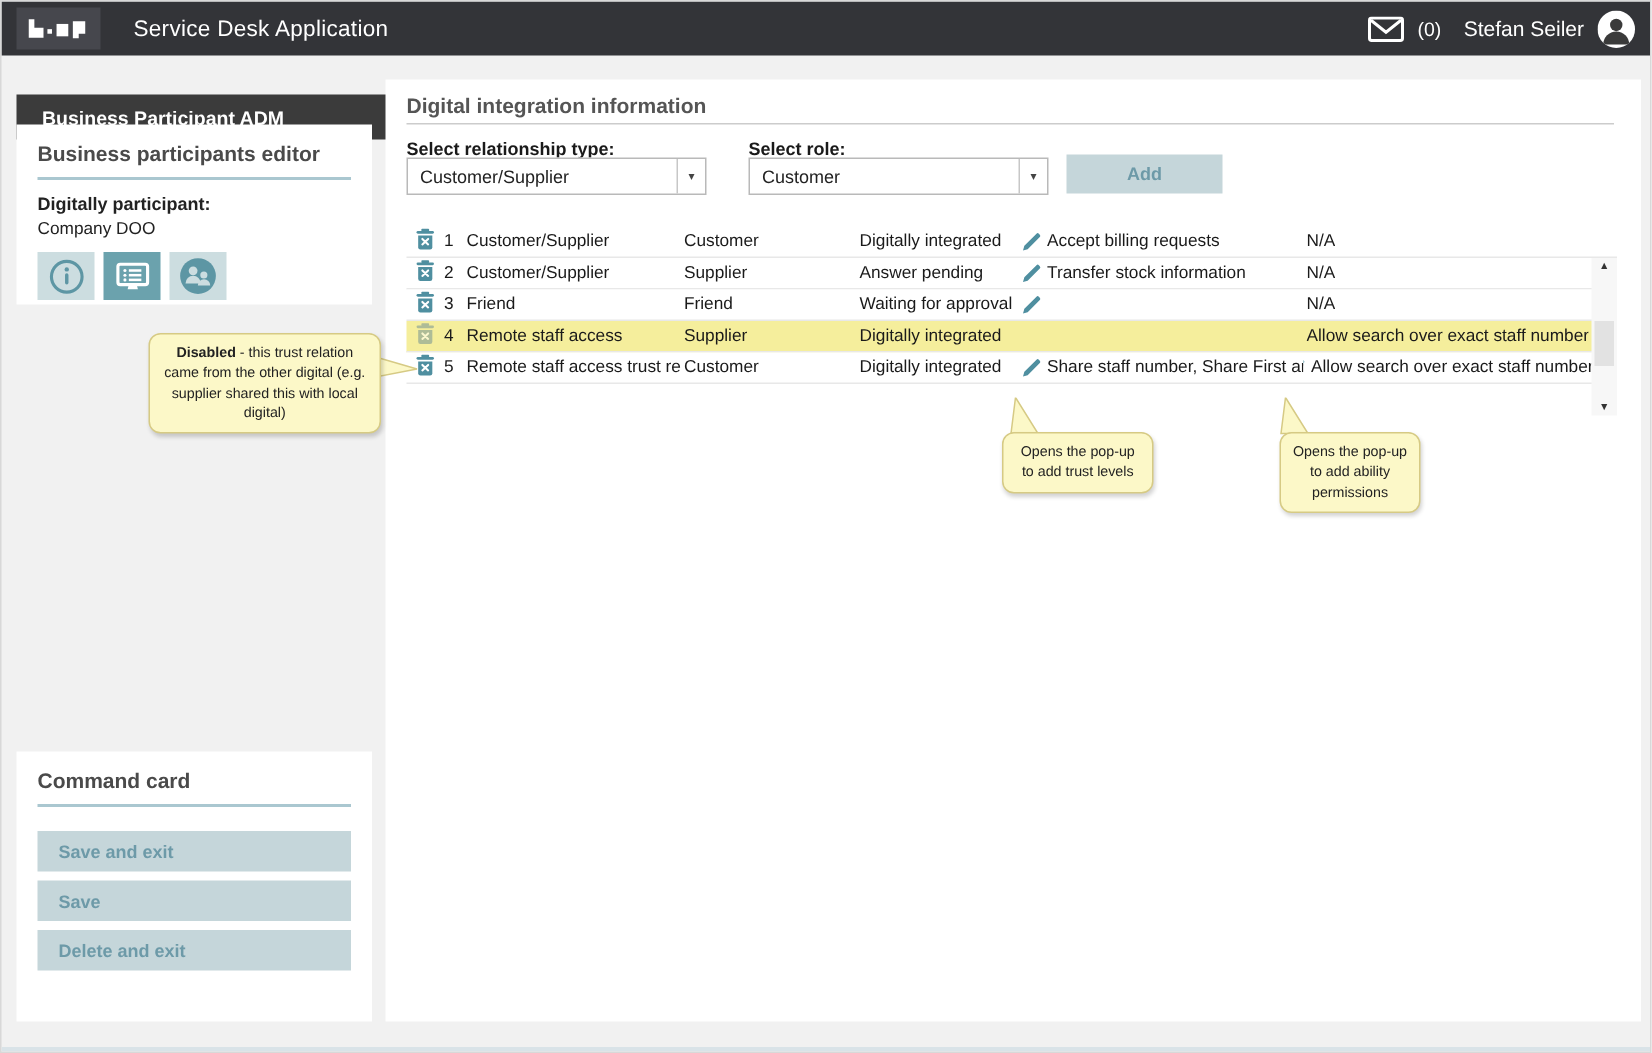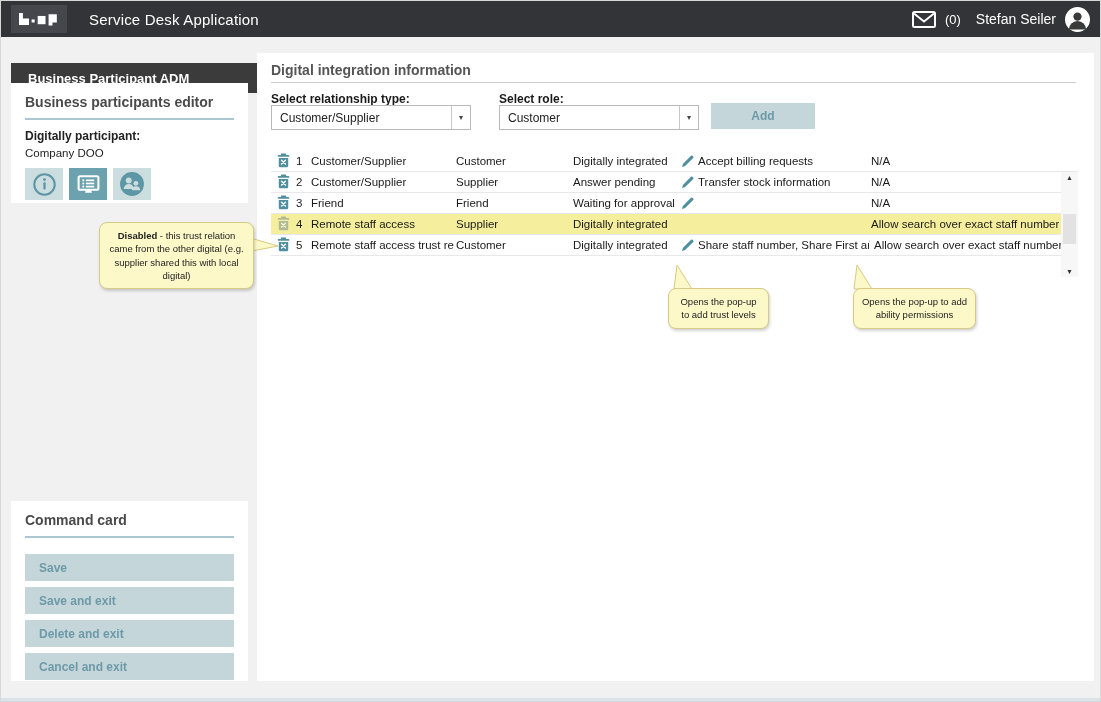--- a/index.html
+++ b/index.html
@@ -143,24 +143,23 @@
           <path d="M11.9 17.8 a3.8 3.8 0 0 1 7.6 0 z"></path>
         </g>
       </svg>
     </button>
   </div>
 </div>
 
 <div class="panel command">
   <h2>Command card</h2>
   <hr class="teal-hr">
+  <button class="cmd-btn">Save and exit</button>
   <button class="cmd-btn">Save</button>
-  <button class="cmd-btn">Save and exit</button>
   <button class="cmd-btn">Delete and exit</button>
-  <button class="cmd-btn">Cancel and exit</button>
 </div>
 
 <div class="panel main">
   <div class="main-title">Digital integration information</div>
   <hr class="main-hr">
 
   <div class="fld-label" style="left:14px; top:39px;">Select relationship type:</div>
   <div class="select" style="left:14px; top:52px; width:200px;">
     <span class="val">Customer/Supplier</span>
     <span class="arrow">▾</span>
@@ -320,17 +319,17 @@
 <svg class="tail" style="left:671px; top:264px;" width="24" height="25">
   <polygon points="5,0 20,24 2,24" fill="#fcf8c8" stroke="#d6ca84" stroke-width="1"></polygon>
 </svg>
 <div class="callout" style="left:667px; top:287px; width:101px;">
   <span>Opens the pop-up to add trust levels</span>
 </div>
 
 <svg class="tail" style="left:851px; top:264px;" width="24" height="25">
   <polygon points="5,0 20,24 2,24" fill="#fcf8c8" stroke="#d6ca84" stroke-width="1"></polygon>
 </svg>
-<div class="callout" style="left:852px; top:287px; width:123px;">
+<div class="callout" style="left:852px; top:287px; width:94px;">
   <span>Opens the pop-up to add ability permissions</span>
 </div>
 
 <div class="bottom-strip"></div>
 
 </body></html>

